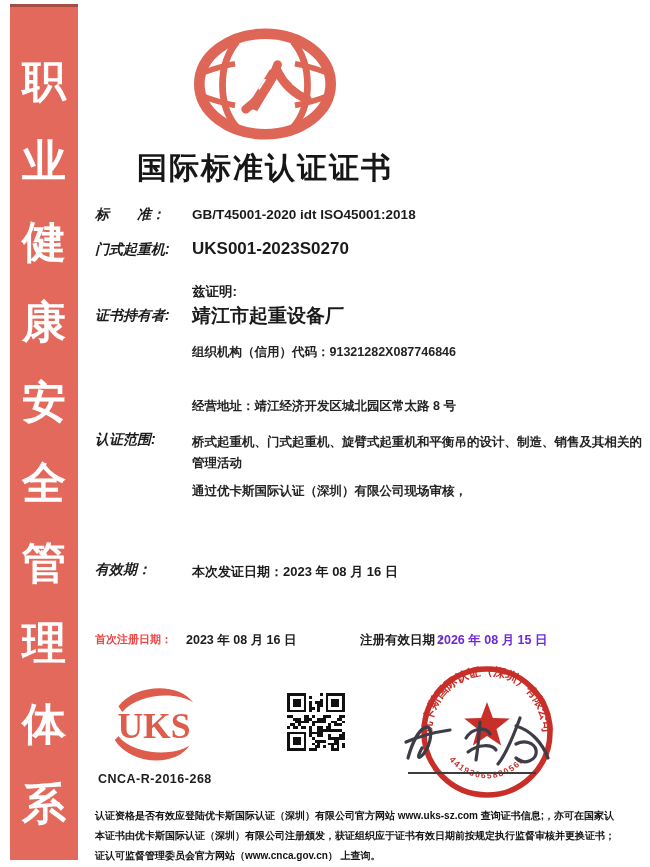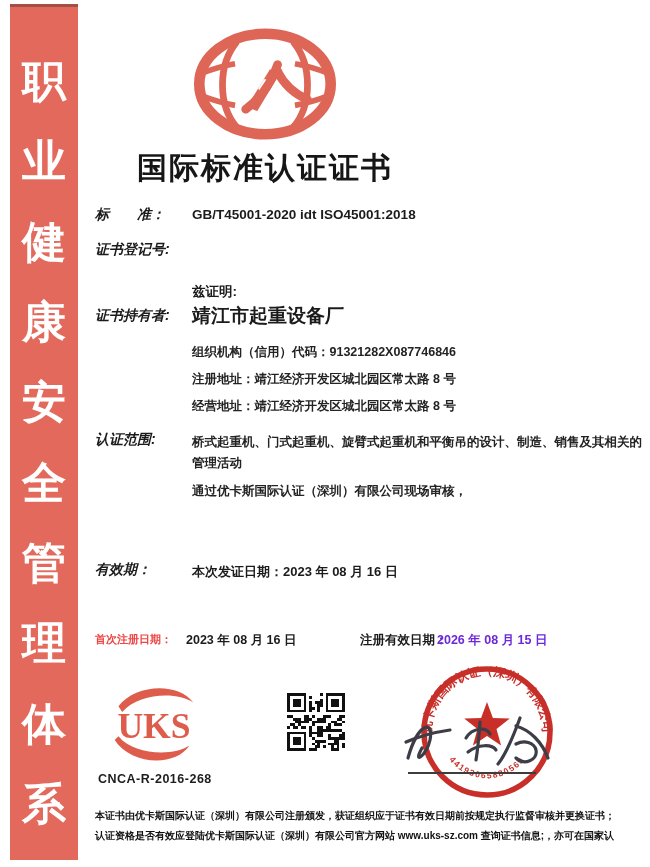--- a/index.html
+++ b/index.html
@@ -94,29 +94,29 @@
         <path d="M88,38 C82,56 70,73 55,84" fill="none" stroke="#de6657" stroke-width="9" stroke-linecap="round"></path>
         <path d="M88,45 C95,59 105,68 119,74" fill="none" stroke="#de6657" stroke-width="9" stroke-linecap="round"></path>
       </svg>
     </div>
 
     <div class="cert-title">国际标准认证证书</div>
 
     <span class="lbl r-standard-l">标　　准：</span>
     <span class="val r-standard-v">GB/T45001-2020 idt ISO45001:2018</span>
 
-    <span class="lbl r-regno-l">证书登记号:</span>
+    <span class="lbl r-regno-l">门式起重机:</span>
+    <span class="val val-lg r-regno-v">UKS001-2023S0270</span>
 
     <span class="val r-certify">兹证明:</span>
 
     <span class="lbl r-holder-l">证书持有者:</span>
     <span class="val val-xl r-holder-v">靖江市起重设备厂</span>
 
     <span class="sub r-orgcode">组织机构（信用）代码：91321282X087746846</span>
-    <span class="sub r-regaddr">注册地址：靖江经济开发区城北园区常太路 8 号</span>
     <span class="sub r-bizaddr">经营地址：靖江经济开发区城北园区常太路 8 号</span>
 
     <span class="lbl r-scope-l">认证范围:</span>
     <div class="r-scope-v">桥式起重机、门式起重机、旋臂式起重机和平衡吊的设计、制造、销售及其相关的管理活动</div>
 
     <span class="sub r-audit1">通过优卡斯国际认证（深圳）有限公司现场审核，</span>
 
     <span class="lbl r-valid-l">有效期：</span>
     <span class="val r-issue">本次发证日期：2023 年 08 月 16 日</span>
 
@@ -298,18 +298,19 @@
           <path d="M82,22 C81,36 80,48 78,60"></path>
           <path d="M122,18 C114,40 108,54 100,64"></path>
           <path d="M118,26 C132,30 144,42 150,58"></path>
           <path d="M118,44 C126,40 136,42 138,50 C140,60 126,66 118,58"></path>
         </g>
       </svg>
     </div>
     <div class="sig-line"></div>
 
     <footer class="footer">
+      <div>认证资格是否有效应登陆优卡斯国际认证（深圳）有限公司官方网站 www.uks-sz.com 查询证书信息;，亦可在国家认</div>
       <div>本证书由优卡斯国际认证（深圳）有限公司注册颁发，获证组织应于证书有效日期前按规定执行监督审核并更换证书；</div>
-      <div>认证资格是否有效应登陆优卡斯国际认证（深圳）有限公司官方网站 www.uks-sz.com 查询证书信息;，亦可在国家认</div>
+      <div>证认可监督管理委员会官方网站（www.cnca.gov.cn） 上查询。</div>
     </footer>
 
   </div>
 </div>
 
 </body></html>

